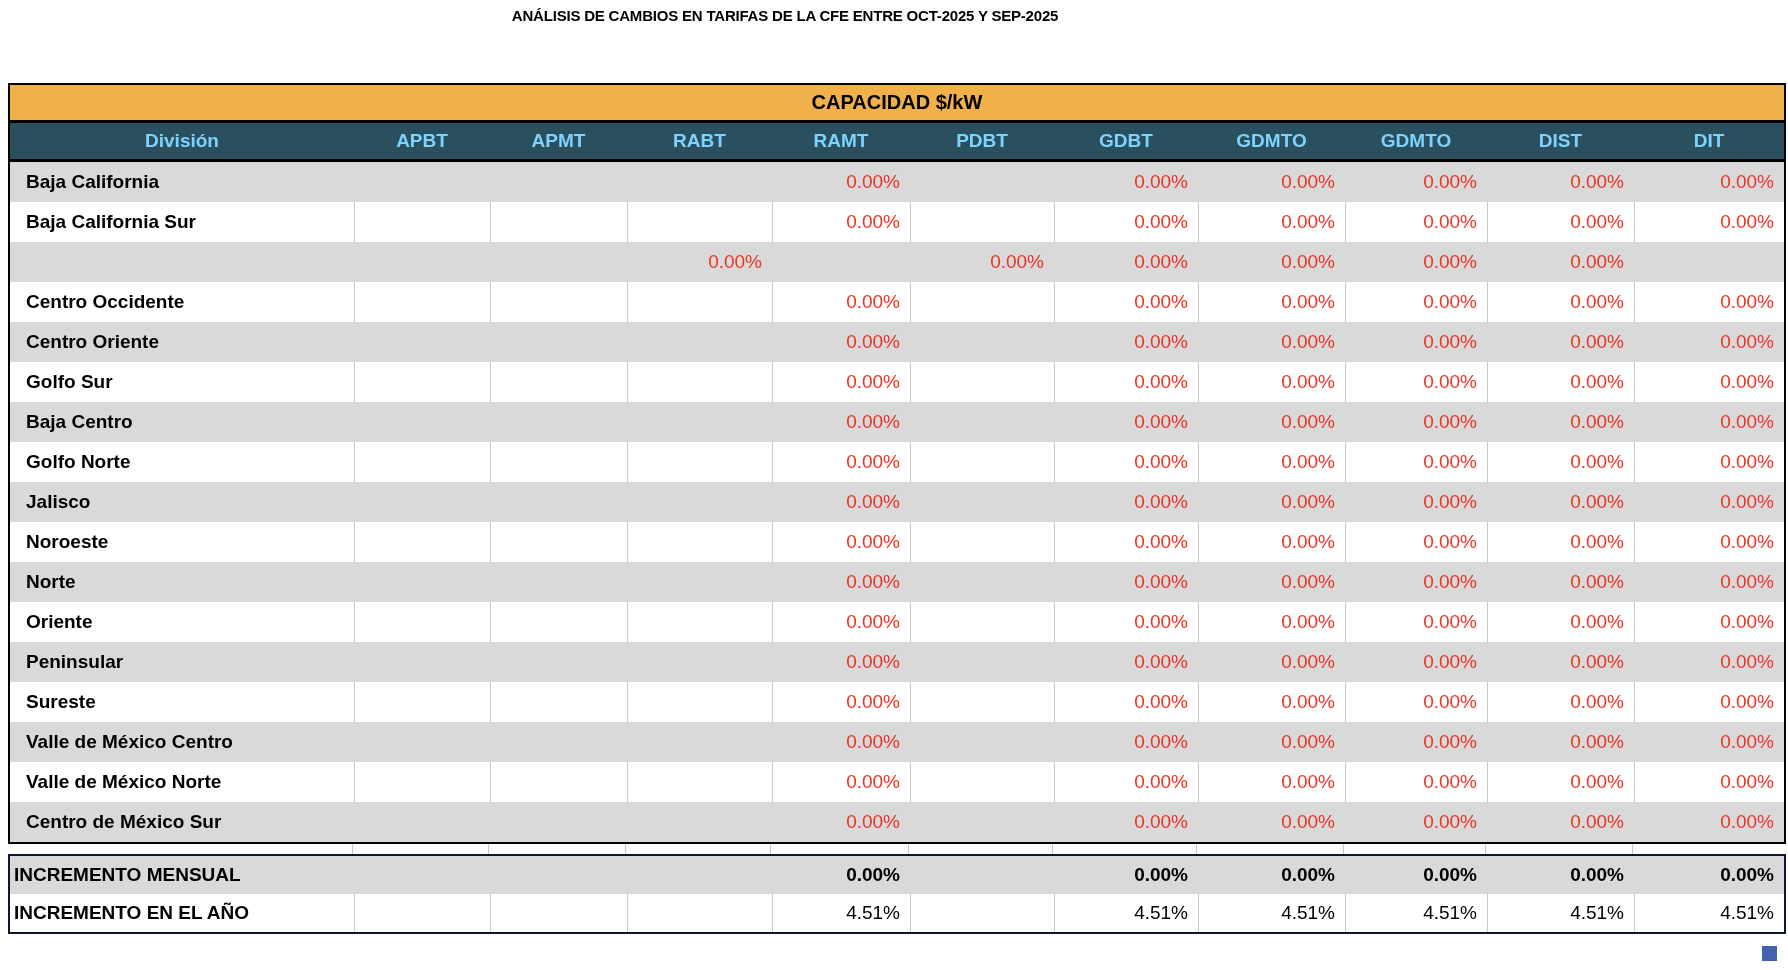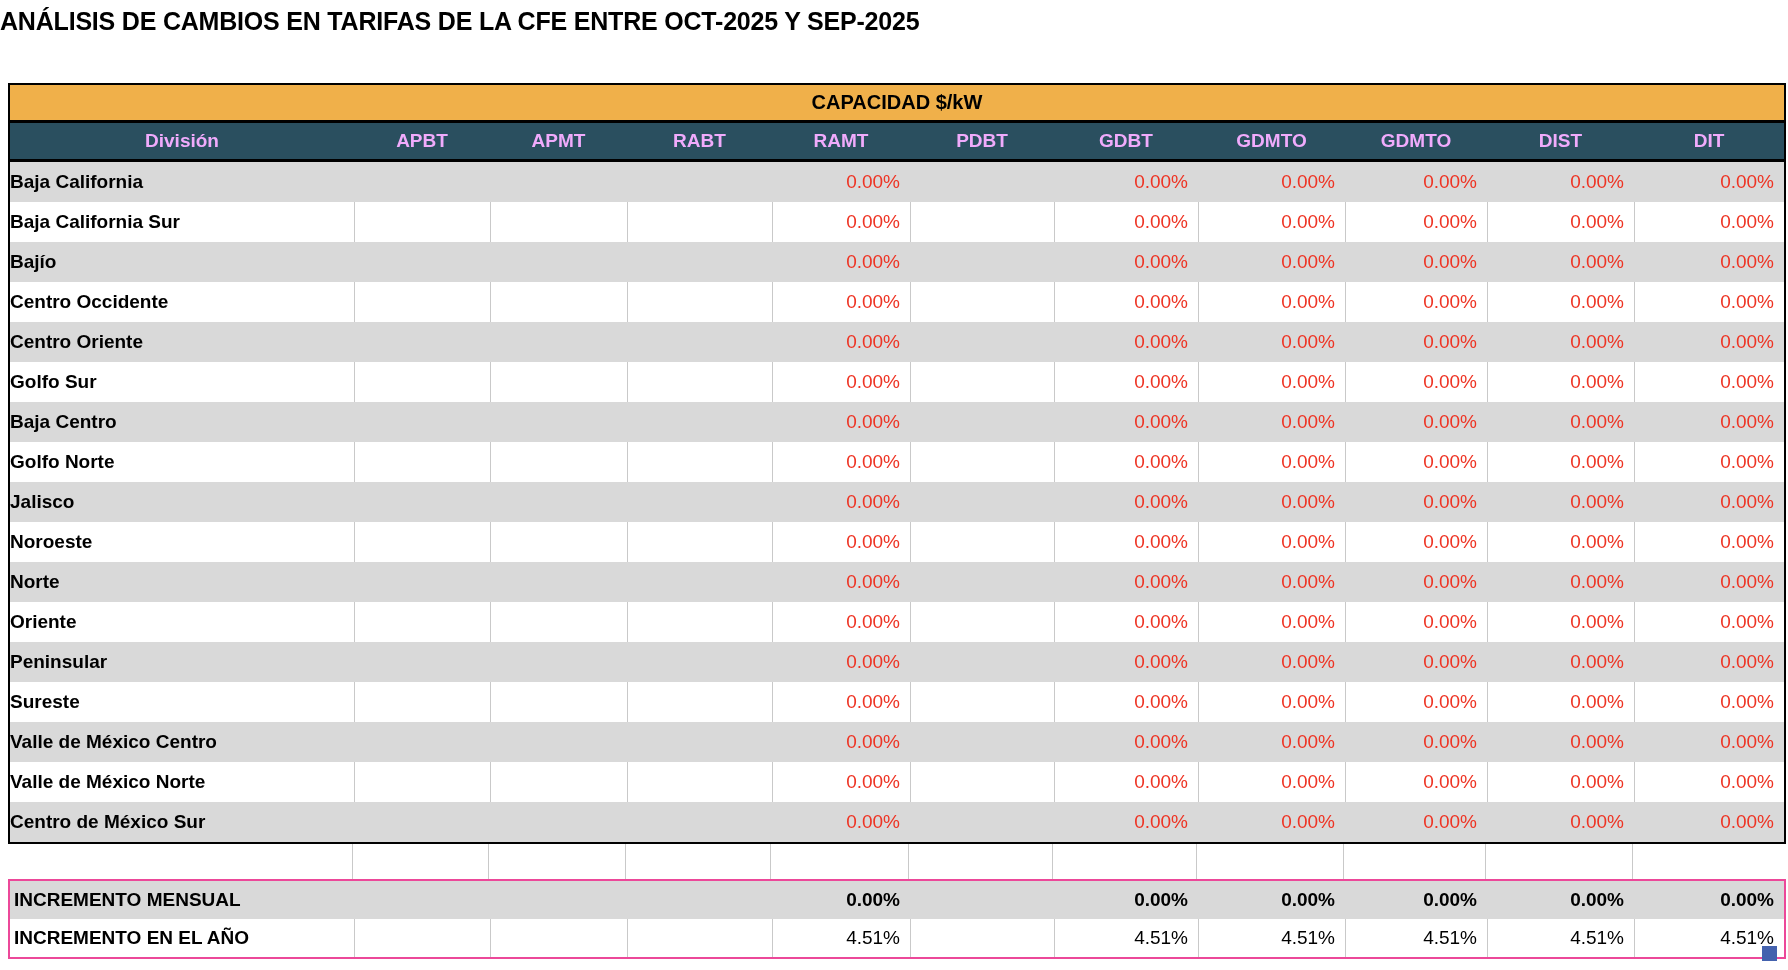--- a/index.html
+++ b/index.html
@@ -11,53 +11,53 @@
     --gridline:#c9c9c9;
   }
   html,body{margin:0;padding:0;}
   body{
     width:1788px;height:970px;position:relative;background:#ffffff;
     font-family:"Liberation Sans", sans-serif;color:#000;
     overflow:hidden;
   }
   .sheet-title{
     position:absolute;top:7px;left:0;width:1570px;
-    font-size:25px;font-weight:bold;letter-spacing:-0.2px;
+    text-align:center;font-size:15px;font-weight:bold;letter-spacing:-0.2px;
   }
   .grid11{
     display:grid;
     grid-template-columns:344px 136px 137px 145px 138px 144px 144px 147px 142px 147px 150px;
   }
   .main-table{
     position:absolute;left:8px;top:83px;width:1774px;
     border:2px solid #000;background:#fff;
   }
   .band{
     height:35px;background:var(--orange);border-bottom:3px solid #000;
     display:flex;align-items:center;justify-content:center;
     color:#000000;font-weight:bold;font-size:20px;
   }
   .hdr{
     height:36px;background:var(--teal);border-bottom:3px solid #000;
-    color:#f0abfc;font-weight:bold;font-size:19px;
+    color:#7dd3fc;font-weight:bold;font-size:19px;
   }
   .hdr .cell{display:flex;align-items:center;justify-content:center;}
   .row{height:40px;font-size:19px;background:#fff;}
   .row.grey{background:var(--grey);}
   .row:not(.grey) .cell + .cell{border-left:1px solid var(--gridline);}
   .cell{display:flex;align-items:center;overflow:hidden;white-space:nowrap;}
-  .cell.division{font-weight:bold;padding-left:0;}
+  .cell.division{font-weight:bold;padding-left:16px;}
   .cell.value{justify-content:flex-end;padding-right:10px;color:var(--red);}
   .gap-row{
     position:absolute;left:8px;top:844px;width:1774px;height:35px;background:#fff;
   }
   .gap-row .cell + .cell{border-left:1px solid var(--gridline);}
   .summary-table{
-    position:absolute;left:8px;top:879px;width:1774px;
-    border:2px solid #ec4899;background:#5eead4;
+    position:absolute;left:8px;top:854px;width:1774px;
+    border:2px solid #0f172a;background:#5eead4;
   }
   .summary-table .row{height:38px;}
   .summary-table .cell.label{font-weight:bold;padding-left:4px;}
   .summary-table .cell.value{color:#000;}
   .summary-table .row.bold-values .cell.value{font-weight:bold;}
   .fill-handle{
     position:absolute;left:1762px;top:946px;width:15px;height:15px;
     background:var(--blue);z-index:5;
   }
 </style>
@@ -102,21 +102,20 @@
         <div class="cell value"></div>
         <div class="cell value">0.00%</div>
         <div class="cell value"></div>
         <div class="cell value">0.00%</div>
         <div class="cell value">0.00%</div>
         <div class="cell value">0.00%</div>
         <div class="cell value">0.00%</div>
         <div class="cell value">0.00%</div>
       </div>
       <div class="row grid11 grey">
-        <div class="cell division">Bajío</div>
         <div class="cell value"></div>
         <div class="cell value"></div>
         <div class="cell value"></div>
         <div class="cell value">0.00%</div>
         <div class="cell value"></div>
         <div class="cell value">0.00%</div>
         <div class="cell value">0.00%</div>
         <div class="cell value">0.00%</div>
         <div class="cell value">0.00%</div>
         <div class="cell value">0.00%</div>

